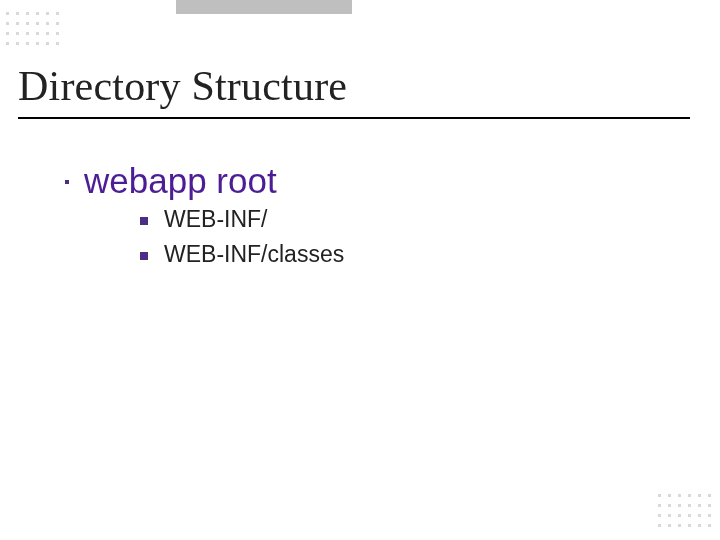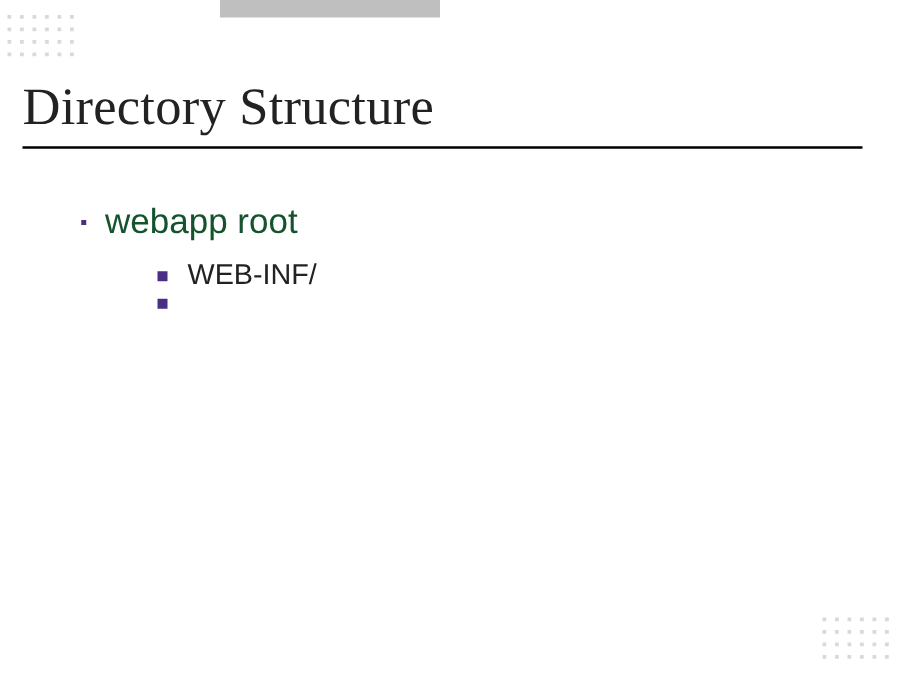--- a/index.html
+++ b/index.html
@@ -75,28 +75,28 @@
   }
   .diamond-bullet .core {
     position: absolute;
     top: 5px;
     left: 5px;
     width: 4px;
     height: 4px;
     background: #4b2e83;
   }
   .level1 .text {
-    font-size: 28px;
-    color: #14532d;
+    font-size: 35px;
+    color: #4c1d95;
     font-family: Tahoma, Verdana, Arial, sans-serif;
   }
   .level2-wrap {
     position: absolute;
     top: 206px;
-    left: 126px;
+    left: 140px;
   }
   .level2 {
     display: flex;
     align-items: baseline;
     margin-bottom: 8px;
   }
   .square-bullet {
     width: 8px;
     height: 8px;
     background: #4b2e83;
@@ -178,20 +178,21 @@
     <span class="text">webapp root</span>
   </div>
 
   <div class="level2-wrap">
     <div class="level2">
       <span class="square-bullet"></span>
       <span class="text"><span>WEB-INF/</span><span class="italic"></span></span>
     </div>
     <div class="level2">
       <span class="square-bullet"></span>
+      <span class="text"><span>WEB-INF/classes</span><span class="italic"></span></span>
     </div>
   </div>
 
   <div class="corner-dots bottom-right">
     <span></span>
       <span></span>
       <span></span>
       <span></span>
       <span></span>
       <span></span>

